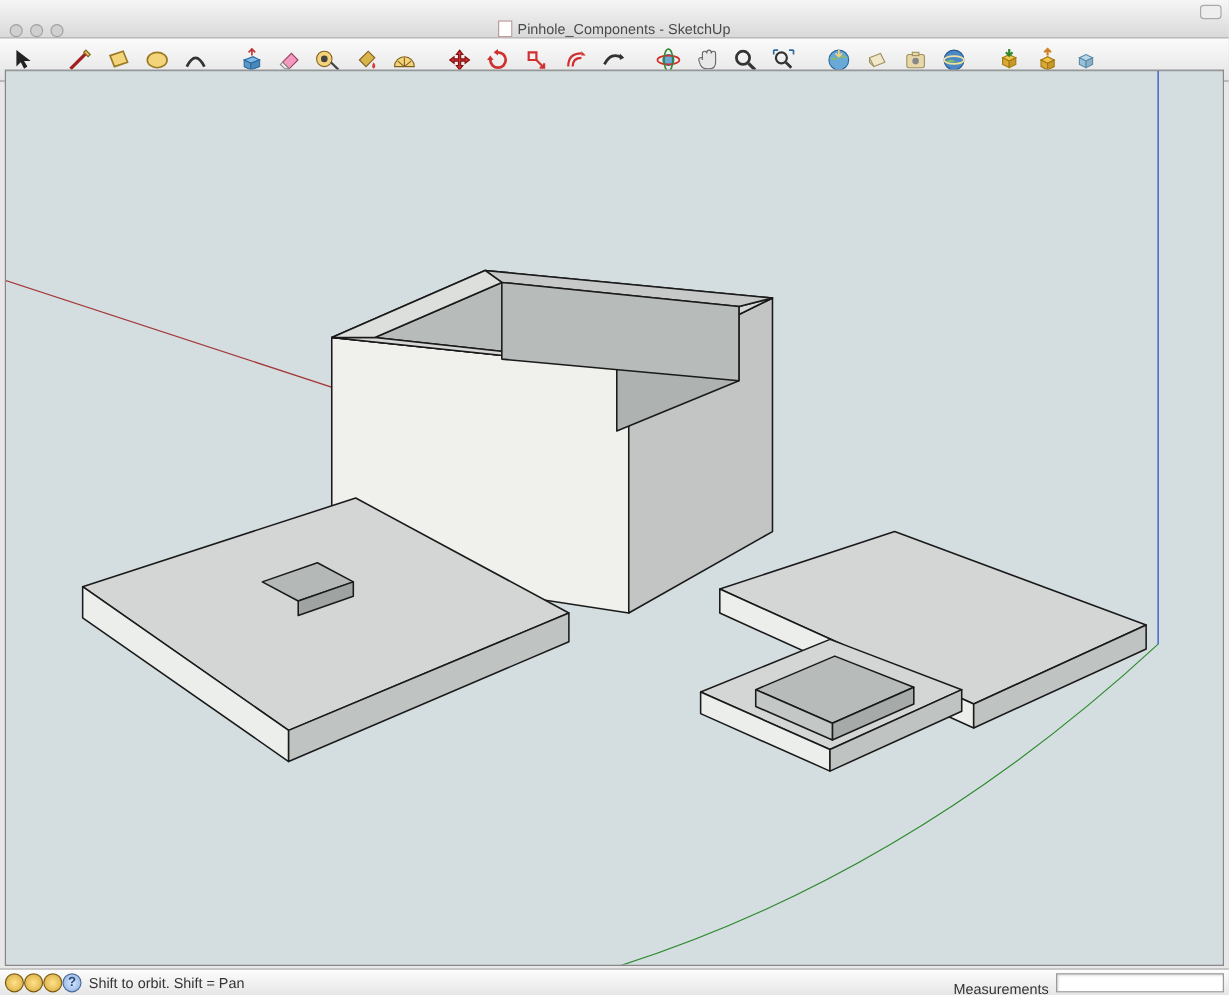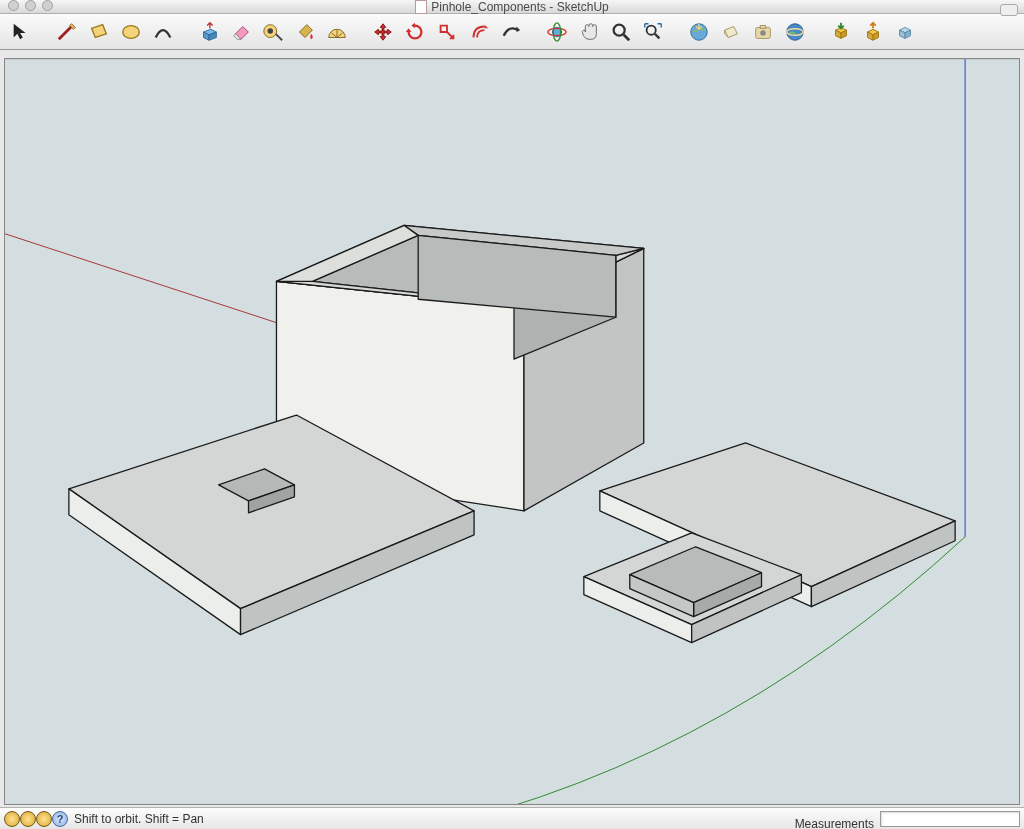--- a/index.html
+++ b/index.html
@@ -7,25 +7,25 @@
     width: 1024px;
     height: 829px;
     font-family: "Lucida Grande", Arial, sans-serif;
     font-size: 11px;
     background: #e8e8e8;
     overflow: hidden;
     position: relative;
   }
   
   .titlebar {
-    height: 14px;
+    height: 32px;
     background: linear-gradient(#f6f6f6, #d9d9d9);
     border-bottom: 1px solid #b0b0b0;
     display: flex;
-    align-items: flex-start;
+    align-items: flex-end;
     position: relative;
   }
   .traffic-lights {
     display: flex;
     gap: 6px;
     padding-left: 8px;
   }
   .tl {
     width: 11px; height: 11px; border-radius: 50%;
     background: #d0d0d0; border: 1px solid #a0a0a0;

